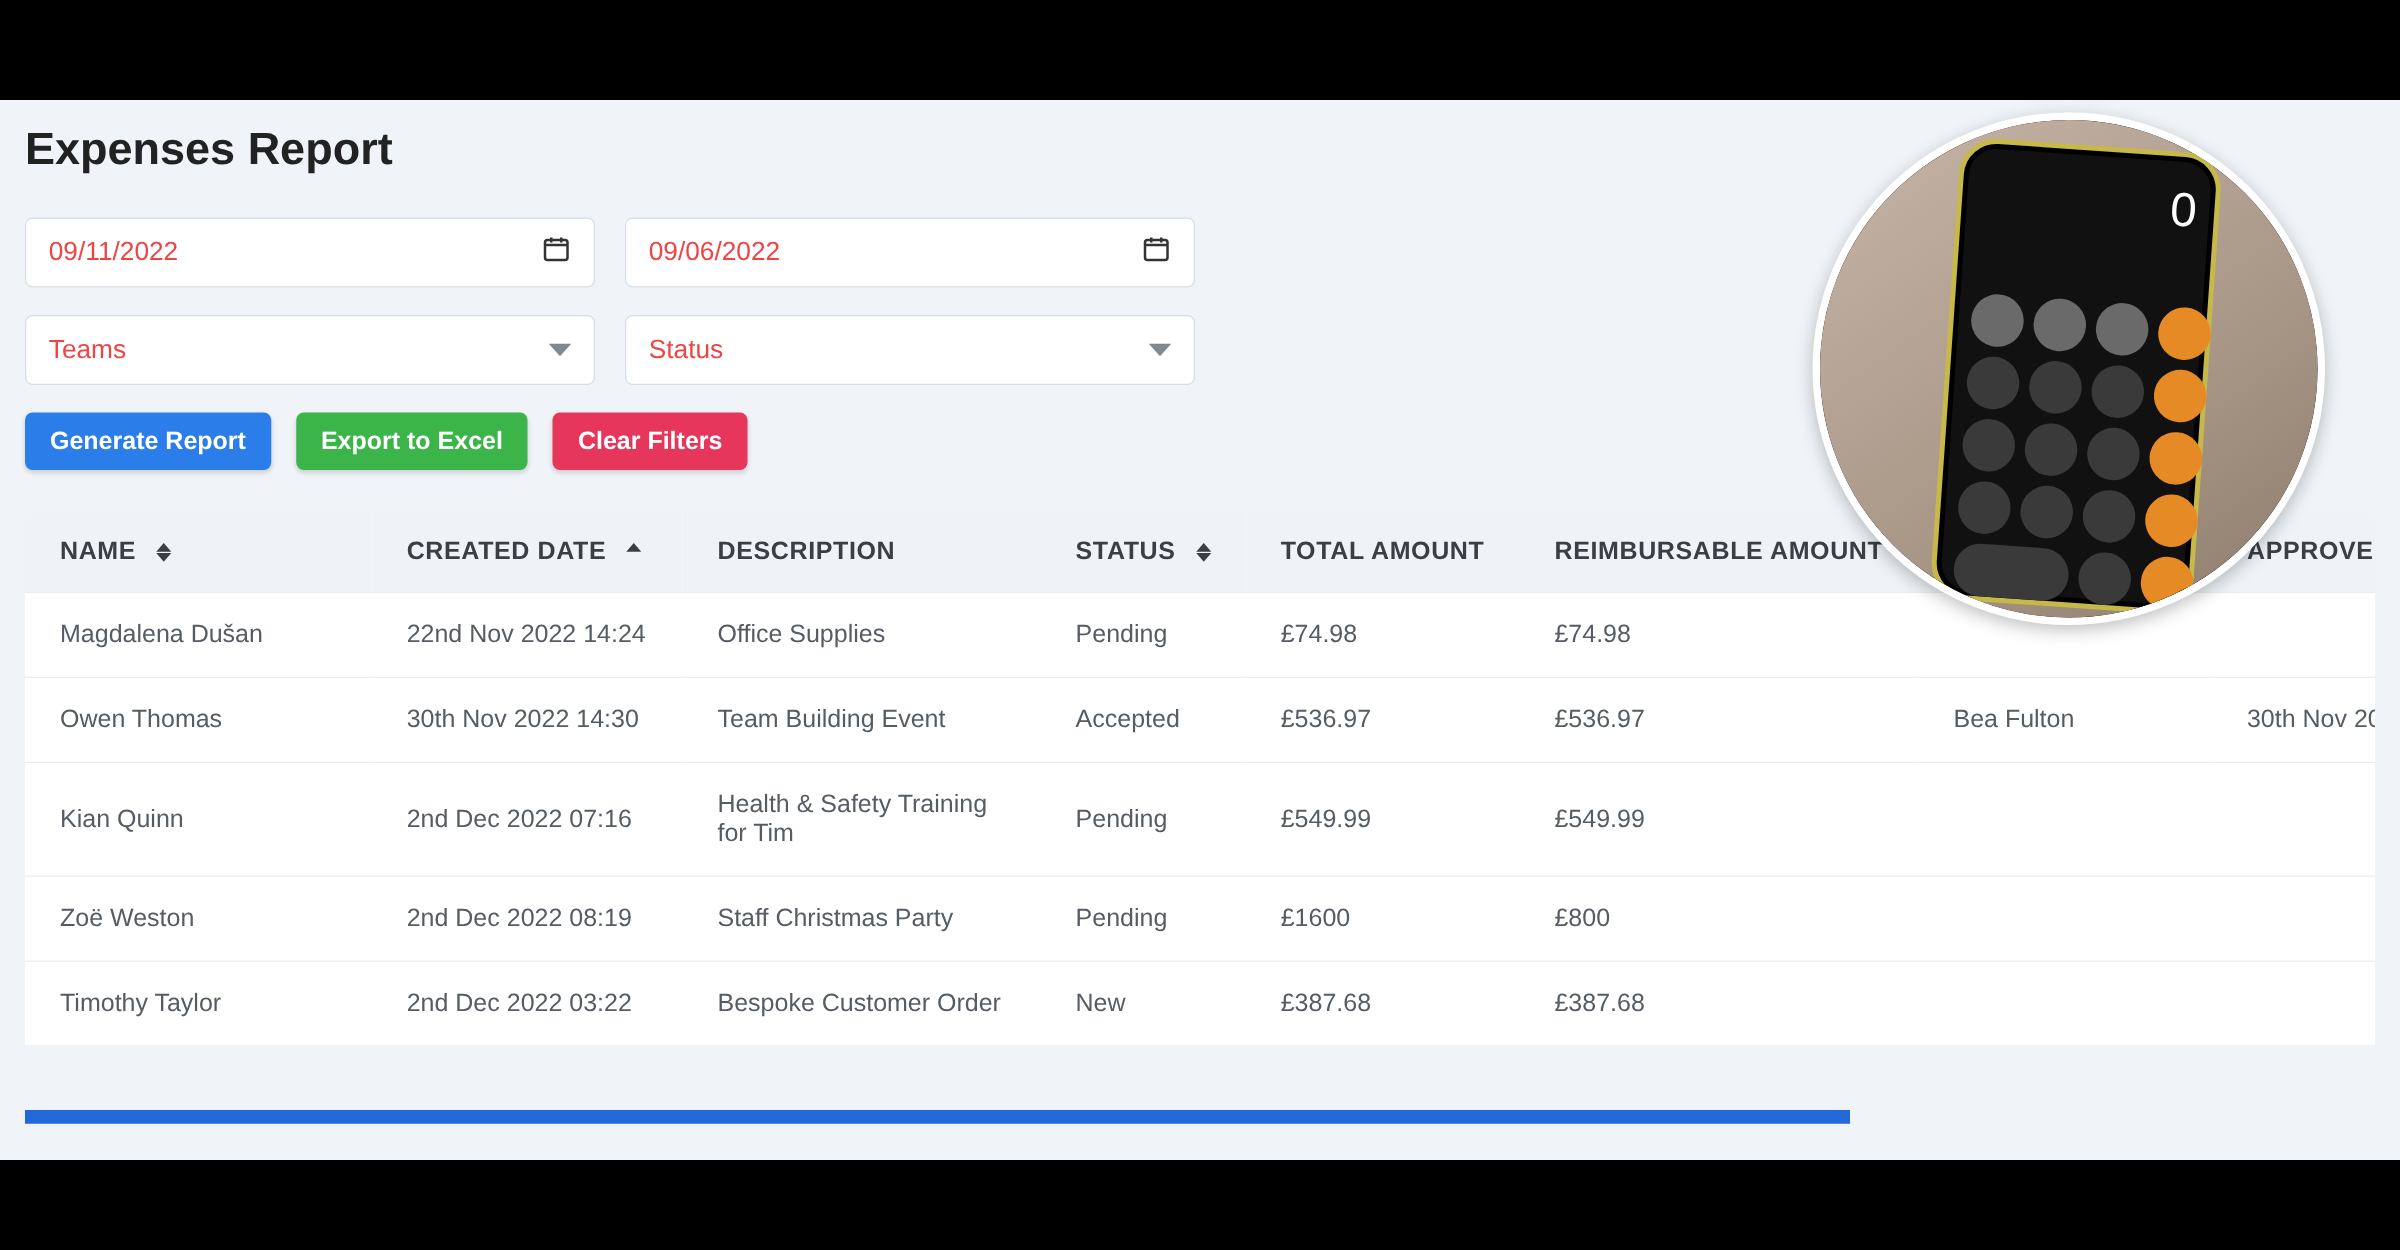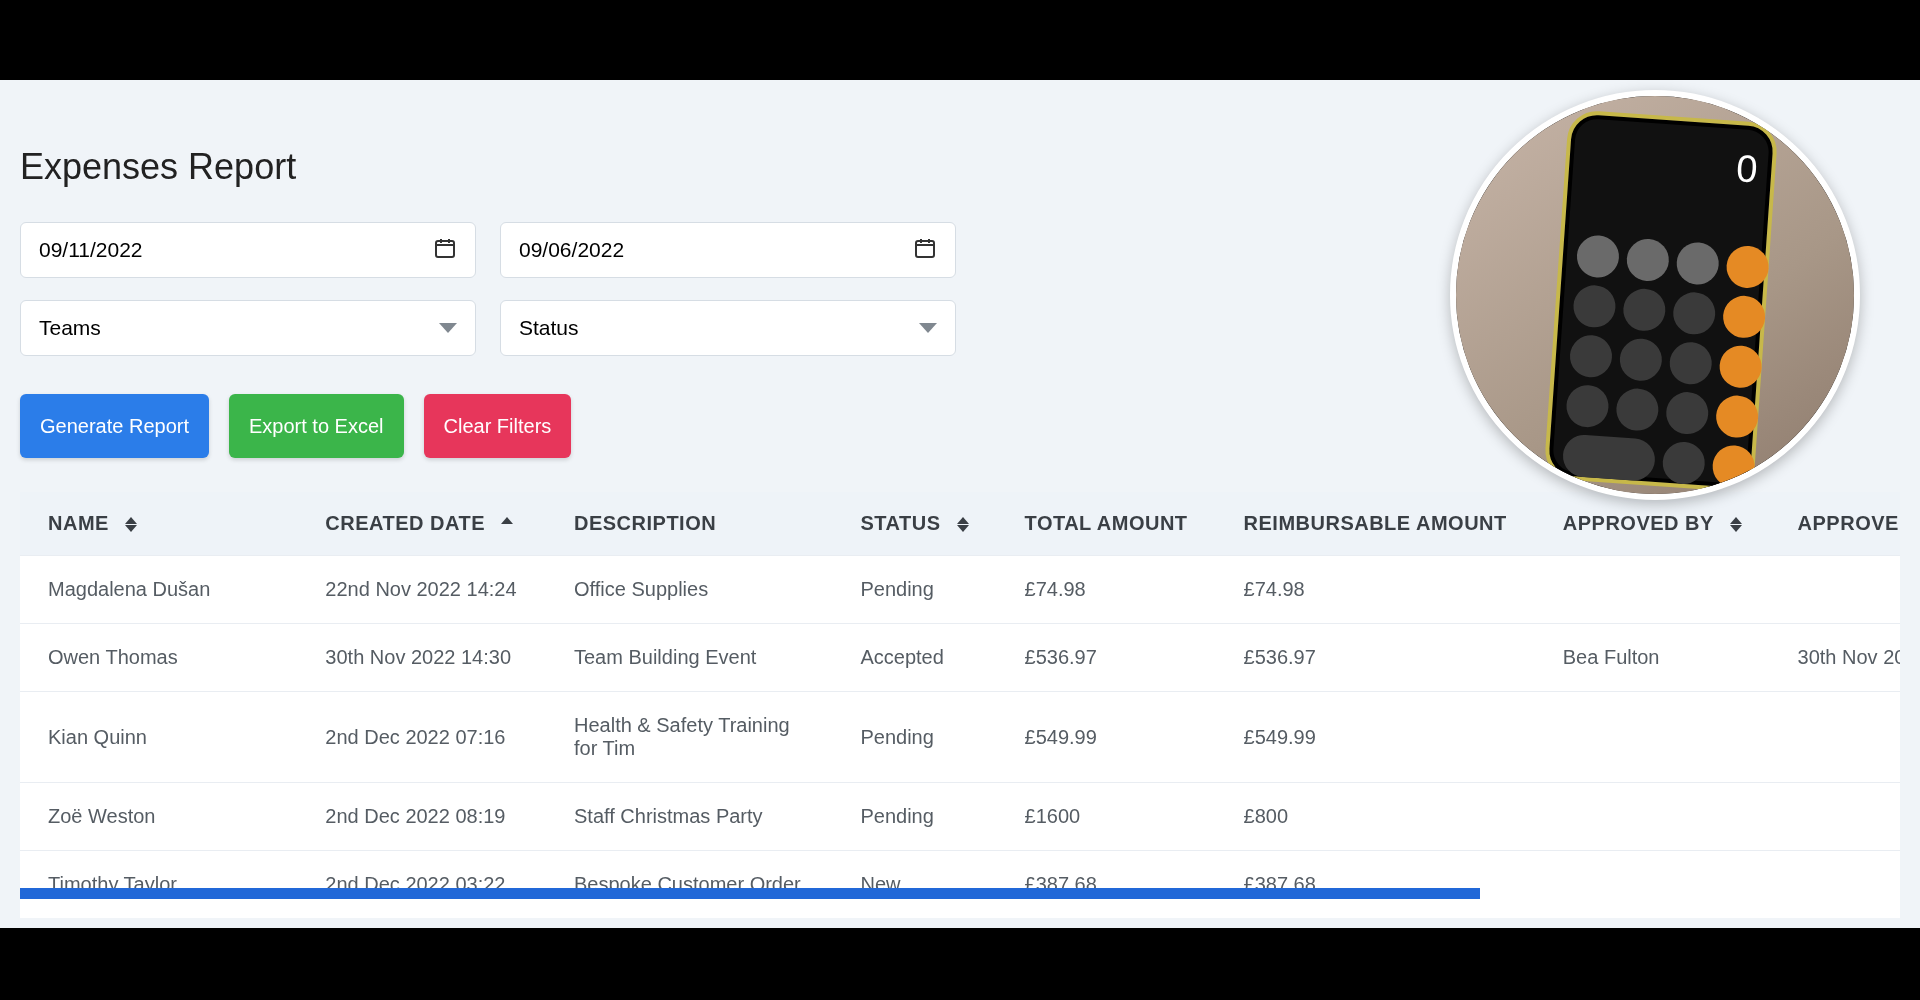--- a/index.html
+++ b/index.html
@@ -14,63 +14,61 @@
       position: absolute;
       top: 80px;
       left: 0;
       width: 1920px;
       height: 848px;
       background: #f0f4f8;
       padding: 18px 20px 0 20px;
     }
     .page-title {
       font-size: 36px;
-      font-weight: 400;
+      font-weight: 700;
       color: #222;
       margin-bottom: 34px;
-      margin-top: 48px;
     }
     .filter-row {
       display: flex;
       gap: 24px;
       margin-bottom: 22px;
     }
     .filter-input {
       width: 456px;
       height: 56px;
       background: #fff;
       border: 1px solid #d6dde4;
       border-radius: 6px;
       display: flex;
       align-items: center;
       justify-content: space-between;
       padding: 0 18px;
       font-size: 21px;
-      color: #000000;
+      color: #ef4444;
       cursor: pointer;
     }
     .filter-input .caret {
       width: 0; height: 0;
       border-left: 9px solid transparent;
       border-right: 9px solid transparent;
       border-top: 10px solid #808890;
     }
     .cal-icon svg { width: 24px; height: 24px; stroke: #333; }
     .btn-row { display: flex; gap: 20px; margin-bottom: 34px; }
     .btn {
-      height: 64px;
+      height: 46px;
       padding: 0 20px;
       border: none;
       border-radius: 6px;
       font-size: 20px;
-      font-weight: 400;
+      font-weight: 700;
       color: #fff;
       cursor: pointer;
       box-shadow: 0 2px 4px rgba(0,0,0,0.15);
-      margin-top: 16px;
     }
     .btn-blue   { background: #2b7de9; }
     .btn-green  { background: #3bb54a; }
     .btn-red    { background: #e7365b; }
     .table-wrap {
       width: 100%;
       overflow-x: auto;
       position: relative;
     }
     table {

